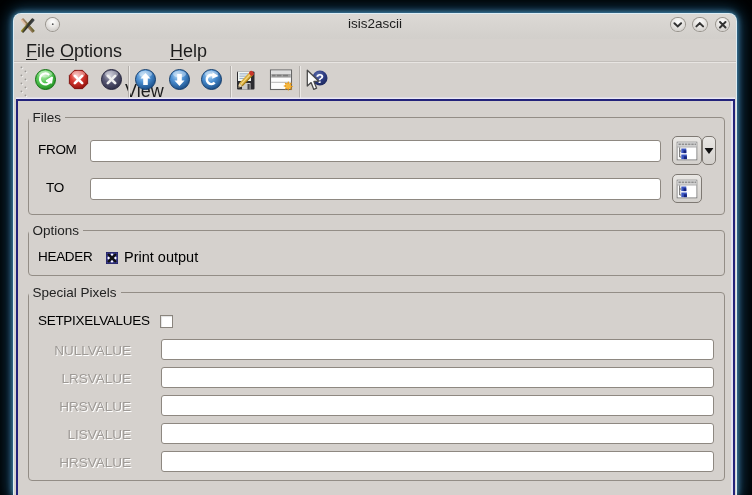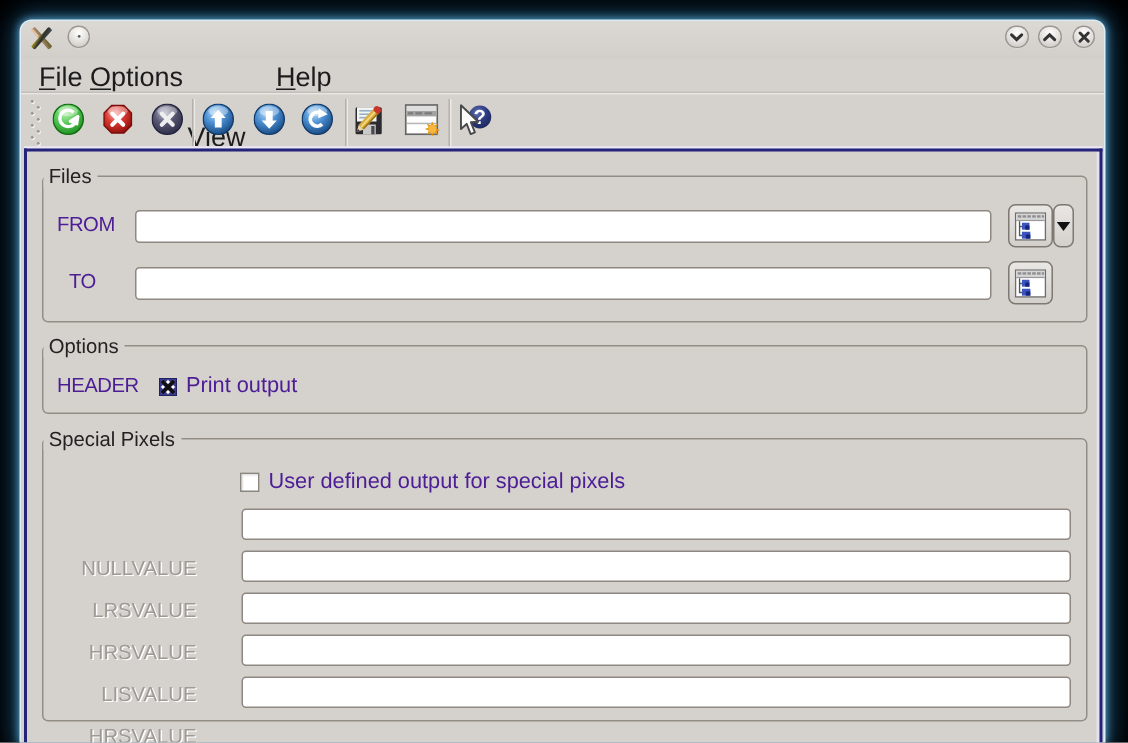--- a/index.html
+++ b/index.html
@@ -24,23 +24,23 @@
 .grip{position:absolute;left:6px;top:3px;width:8px;height:38px;}
 .tsep{position:absolute;top:4px;width:1px;height:32px;background:#b4b0ac;box-shadow:1px 0 0 #ece9e6;}
 .ticon{position:absolute;top:56px;}
 .frame{position:absolute;left:1.5px;top:84.5px;width:715.5px;bottom:0;
  border:2.5px solid #23237a;border-bottom:none;background:#d5d1cd;
  box-shadow:0 -1.5px 0 #eae8f6, inset -2px 0 0 #e4e2f0;}
 .group{position:absolute;left:13.5px;width:695.5px;border:1px solid #938d86;border-radius:4px;}
 .gtitle{position:absolute;left:0;top:-8px;width:100%;text-align:left;font-size:13.5px;color:#222;}
 .gtitle i{font-style:normal;background:#d5d1cd;padding:0 4px;}
 .inp{position:absolute;background:#fff;border:1px solid #8e8881;border-radius:3px;}
-.lab{position:absolute;font-size:13.5px;letter-spacing:-0.3px;color:#4c1d95;white-space:nowrap;}
+.lab{position:absolute;font-size:13.5px;letter-spacing:-0.3px;color:#000000;white-space:nowrap;}
 .dlab{position:absolute;font-size:13.5px;color:#9e9a96;text-shadow:1px 1px 0 #ffffff;
- text-align:right;white-space:nowrap;margin-top:28px;}
+ text-align:right;white-space:nowrap;}
 .pbtn{position:absolute;border:1px solid #7e7973;border-radius:5px;
  background:linear-gradient(#e9e7e4,#d3d0cc);}
 .pbtn svg{position:absolute;left:50%;top:50%;transform:translate(-50%,-50%);}
 .cb{position:absolute;width:12px;height:12px;}
 </style>
 </head>
 <body>
 <div class="win">
 
   <div class="titlebar">
@@ -59,20 +59,21 @@
       </defs>
       <rect x="6.6" y="-1.5" width="3.8" height="20" rx="1" fill="url(#armA)" transform="rotate(-42 8.5 8.5)"></rect>
       <rect x="6.6" y="-1.5" width="3.8" height="20" rx="1" fill="url(#armB)" transform="rotate(42 8.5 8.5)"></rect>
       <rect x="6.8" y="-1" width="1.4" height="7" fill="#ecd0bc" transform="rotate(-42 8.5 8.5)" opacity="0.8"></rect>
     </svg>
     <div class="tbtn" style="left:31.5px;">
       <svg width="13.5" height="13.5">
           <circle cx="6.75" cy="6.2" r="0.9" fill="#555"></circle>
         </svg>
     </div>
+    <div class="title">isis2ascii</div>
     <div class="tbtn" style="left:657px;">
       <svg width="13.5" height="13.5" viewBox="0 0 13.5 13.5">
           <path d="M3.4 5.2 L6.75 8.4 L10.1 5.2" stroke="#333333" stroke-width="2" fill="none" stroke-linecap="round"></path>
         </svg>
     </div>
     <div class="tbtn" style="left:679px;">
       <svg width="13.5" height="13.5" viewBox="0 0 13.5 13.5">
           <path d="M3.4 8.4 L6.75 5.2 L10.1 8.4" stroke="#333333" stroke-width="2" fill="none" stroke-linecap="round"></path>
         </svg>
     </div>
@@ -80,21 +81,21 @@
       <svg width="13.5" height="13.5" viewBox="0 0 13.5 13.5">
           <path d="M4 4 L9.5 9.5 M9.5 4 L4 9.5" stroke="#333333" stroke-width="2" fill="none" stroke-linecap="round"></path>
         </svg>
     </div>
   </div>
 
   <div class="menubar">
     <span style="left:12px;"><u>F</u>ile</span>
     <span style="left:46px;"><u>O</u>ptions</span>
     <span style="left:111px;margin-top:40px;"><u>V</u>iew</span>
-    <span style="left:156px;margin-left:14px;"><u>H</u>elp</span>
+    <span style="left:156px;"><u>H</u>elp</span>
   </div>
 
   <div class="toolbar">
     <svg class="grip" width="9" height="38">
       <g fill="#f8f6f4">
         <circle cx="2" cy="3" r="1.3"></circle>
           <circle cx="6" cy="7" r="1.3"></circle>
         <circle cx="2" cy="11" r="1.3"></circle>
           <circle cx="6" cy="15" r="1.3"></circle>
         <circle cx="2" cy="19" r="1.3"></circle>
@@ -298,22 +299,22 @@
       <polygon points="6,8 7.4,9.4 6,10.8 4.6,9.4"></polygon>
       <polygon points="1.2,6 2.6,4.6 4,6 2.6,7.4"></polygon>
       <polygon points="8,6 9.4,4.6 10.8,6 9.4,7.4"></polygon>
     </g>
   </svg>
   <div class="lab" style="left:110px;top:234.5px;font-size:14.5px;letter-spacing:0;">Print output</div>
 
   <div class="group" style="top:278px;height:187px;">
     <div class="gtitle"><i>Special Pixels</i></div>
   </div>
+  <div class="lab" style="left:24px;top:299px;">SETPIXELVALUES</div>
   <div class="cb" style="left:146px;top:301px;width:12.5px;height:12.5px;background:#fff;border:1px solid #8a857e;box-sizing:border-box;box-shadow:inset 1px 1px 1px rgba(0,0,0,.12);"></div>
-  <div class="lab" style="left:165px;top:298.5px;font-size:14.5px;letter-spacing:0;">User defined output for special pixels</div>
 
   <div class="dlab" style="left:24px;top:329px;width:93px;">NULLVALUE</div>
   <div class="inp" style="left:147px;top:325px;width:551px;height:19px;"></div>
   <div class="dlab" style="left:24px;top:357px;width:93px;">LRSVALUE</div>
   <div class="inp" style="left:147px;top:353px;width:551px;height:19px;"></div>
   <div class="dlab" style="left:24px;top:385px;width:93px;">HRSVALUE</div>
   <div class="inp" style="left:147px;top:381px;width:551px;height:19px;"></div>
   <div class="dlab" style="left:24px;top:413px;width:93px;">LISVALUE</div>
   <div class="inp" style="left:147px;top:409px;width:551px;height:19px;"></div>
   <div class="dlab" style="left:24px;top:441px;width:93px;">HRSVALUE</div>

